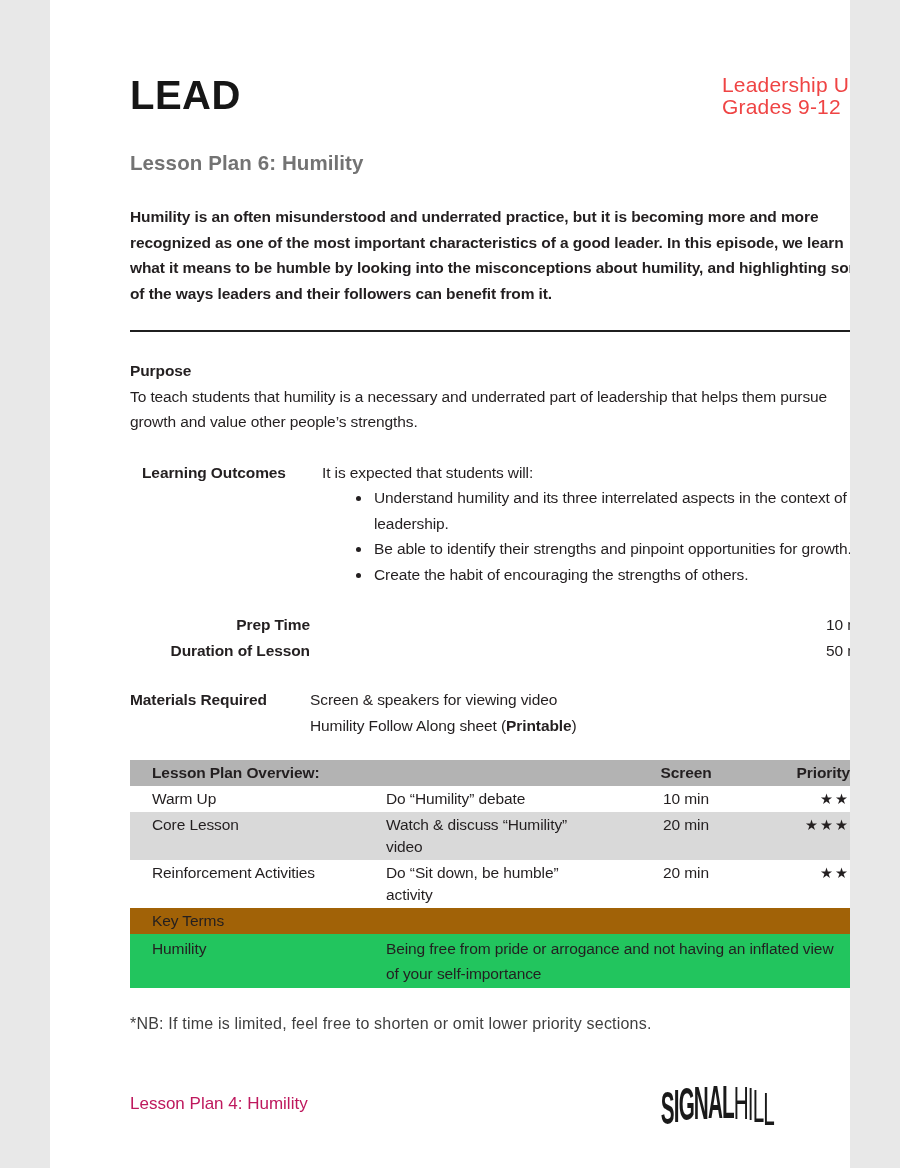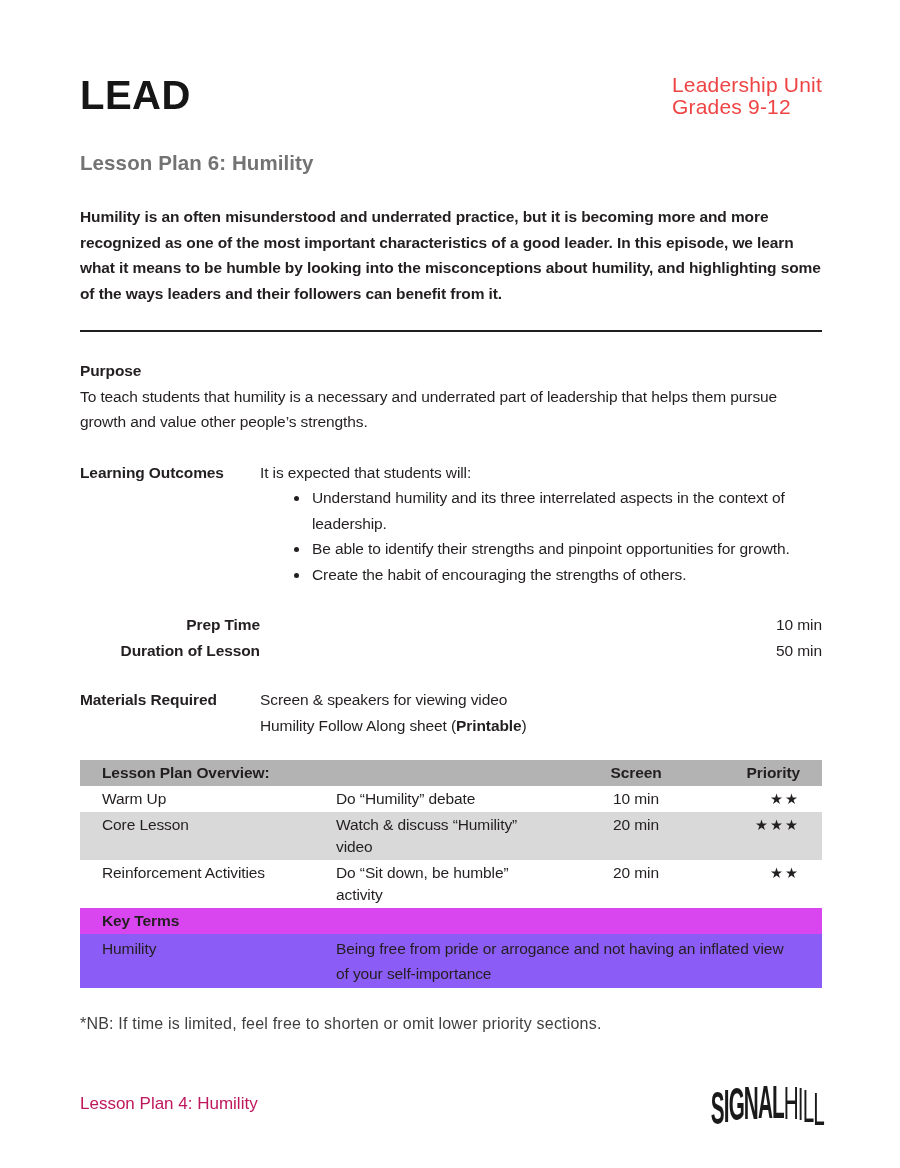--- a/index.html
+++ b/index.html
@@ -1,17 +1,17 @@
 <!DOCTYPE html>
 <html><head>
 <meta charset="utf-8">
 <style>
   html,body{margin:0;padding:0;background:#e8e8e8;}
   .page{
-    width:900px;height:1168px;position:relative;background:#ffffff;
+    width:800px;height:1168px;position:relative;background:#ffffff;
     font-family:"Liberation Sans",sans-serif;color:#231f20;overflow:hidden;
     margin:0 auto;
   }
   .content{position:absolute;left:80px;top:0;width:742px;}
 
   
   .header-row{margin-top:74px;display:flex;justify-content:space-between;align-items:flex-start;}
   .lead-logo{font-size:40px;font-weight:bold;letter-spacing:0.5px;line-height:42px;color:#161616;}
   .unit-block{text-align:left;font-size:21px;line-height:21.5px;color:#ef4444;letter-spacing:0.2px;}
 
@@ -21,36 +21,36 @@
   
   .intro{margin-top:29px;font-size:15.5px;line-height:25.5px;letter-spacing:-0.1px;font-weight:bold;}
 
   .rule{margin-top:24px;border:none;border-top:2.5px solid #1f1f1f;height:0;}
 
   
   .detail{display:flex;font-size:15.5px;line-height:25.5px;letter-spacing:-0.1px;}
   .dlabel{width:180px;flex:none;font-weight:bold;}
   .dvalue{flex:1;}
   .mt-purpose{margin-top:26px;flex-direction:column;}
-  .mt-outcomes{margin-top:25px;}
+  .mt-outcomes{margin-top:25px;margin-left:12px;}
   .mt-prep{margin-top:25px;text-align:right;}
   .mt-materials{margin-top:24px;}
   ul.outcomes{margin:0;padding-left:50px;list-style:disc;}
   ul.outcomes li{padding-left:2px;}
 
   
   table.overview{margin-top:22px;width:100%;border-collapse:collapse;font-size:15.5px;letter-spacing:-0.1px;}
   table.overview td{padding:2px 22px;line-height:22px;vertical-align:top;}
   .c-act{width:190px;}
   .c-len{width:72px;text-align:center;white-space:nowrap;}
   .c-pri{width:84px;text-align:right;white-space:nowrap;}
   .th-row td{background:#b3b3b3;font-weight:bold;}
   .stripe td{background:#d9d9d9;}
-  .kt-row td{background:#d946ef;font-weight:bold;margin-left:8px;}
-  .def-row td{background:#8b5cf6;}
+  .kt-row td{background:#a16207;font-weight:normal;margin-left:8px;}
+  .def-row td{background:#22c55e;}
   .stars{letter-spacing:2px;font-size:14.5px;}
   .def-row .dvalue-cell{line-height:25px;}
 
   
   .nb-note{margin-top:27px;font-size:16px;color:#3f3f3f;letter-spacing:0.2px;}
 
   
   .footer-label{position:absolute;left:80px;top:1094px;font-size:17px;color:#be185d;}
   .brand-wrap{position:absolute;right:76px;top:1080px;height:48px;display:flex;align-items:center;}
   .brand{display:flex;align-items:flex-end;transform:scaleX(0.44);transform-origin:100% 50%;color:#1a1a1a;}

